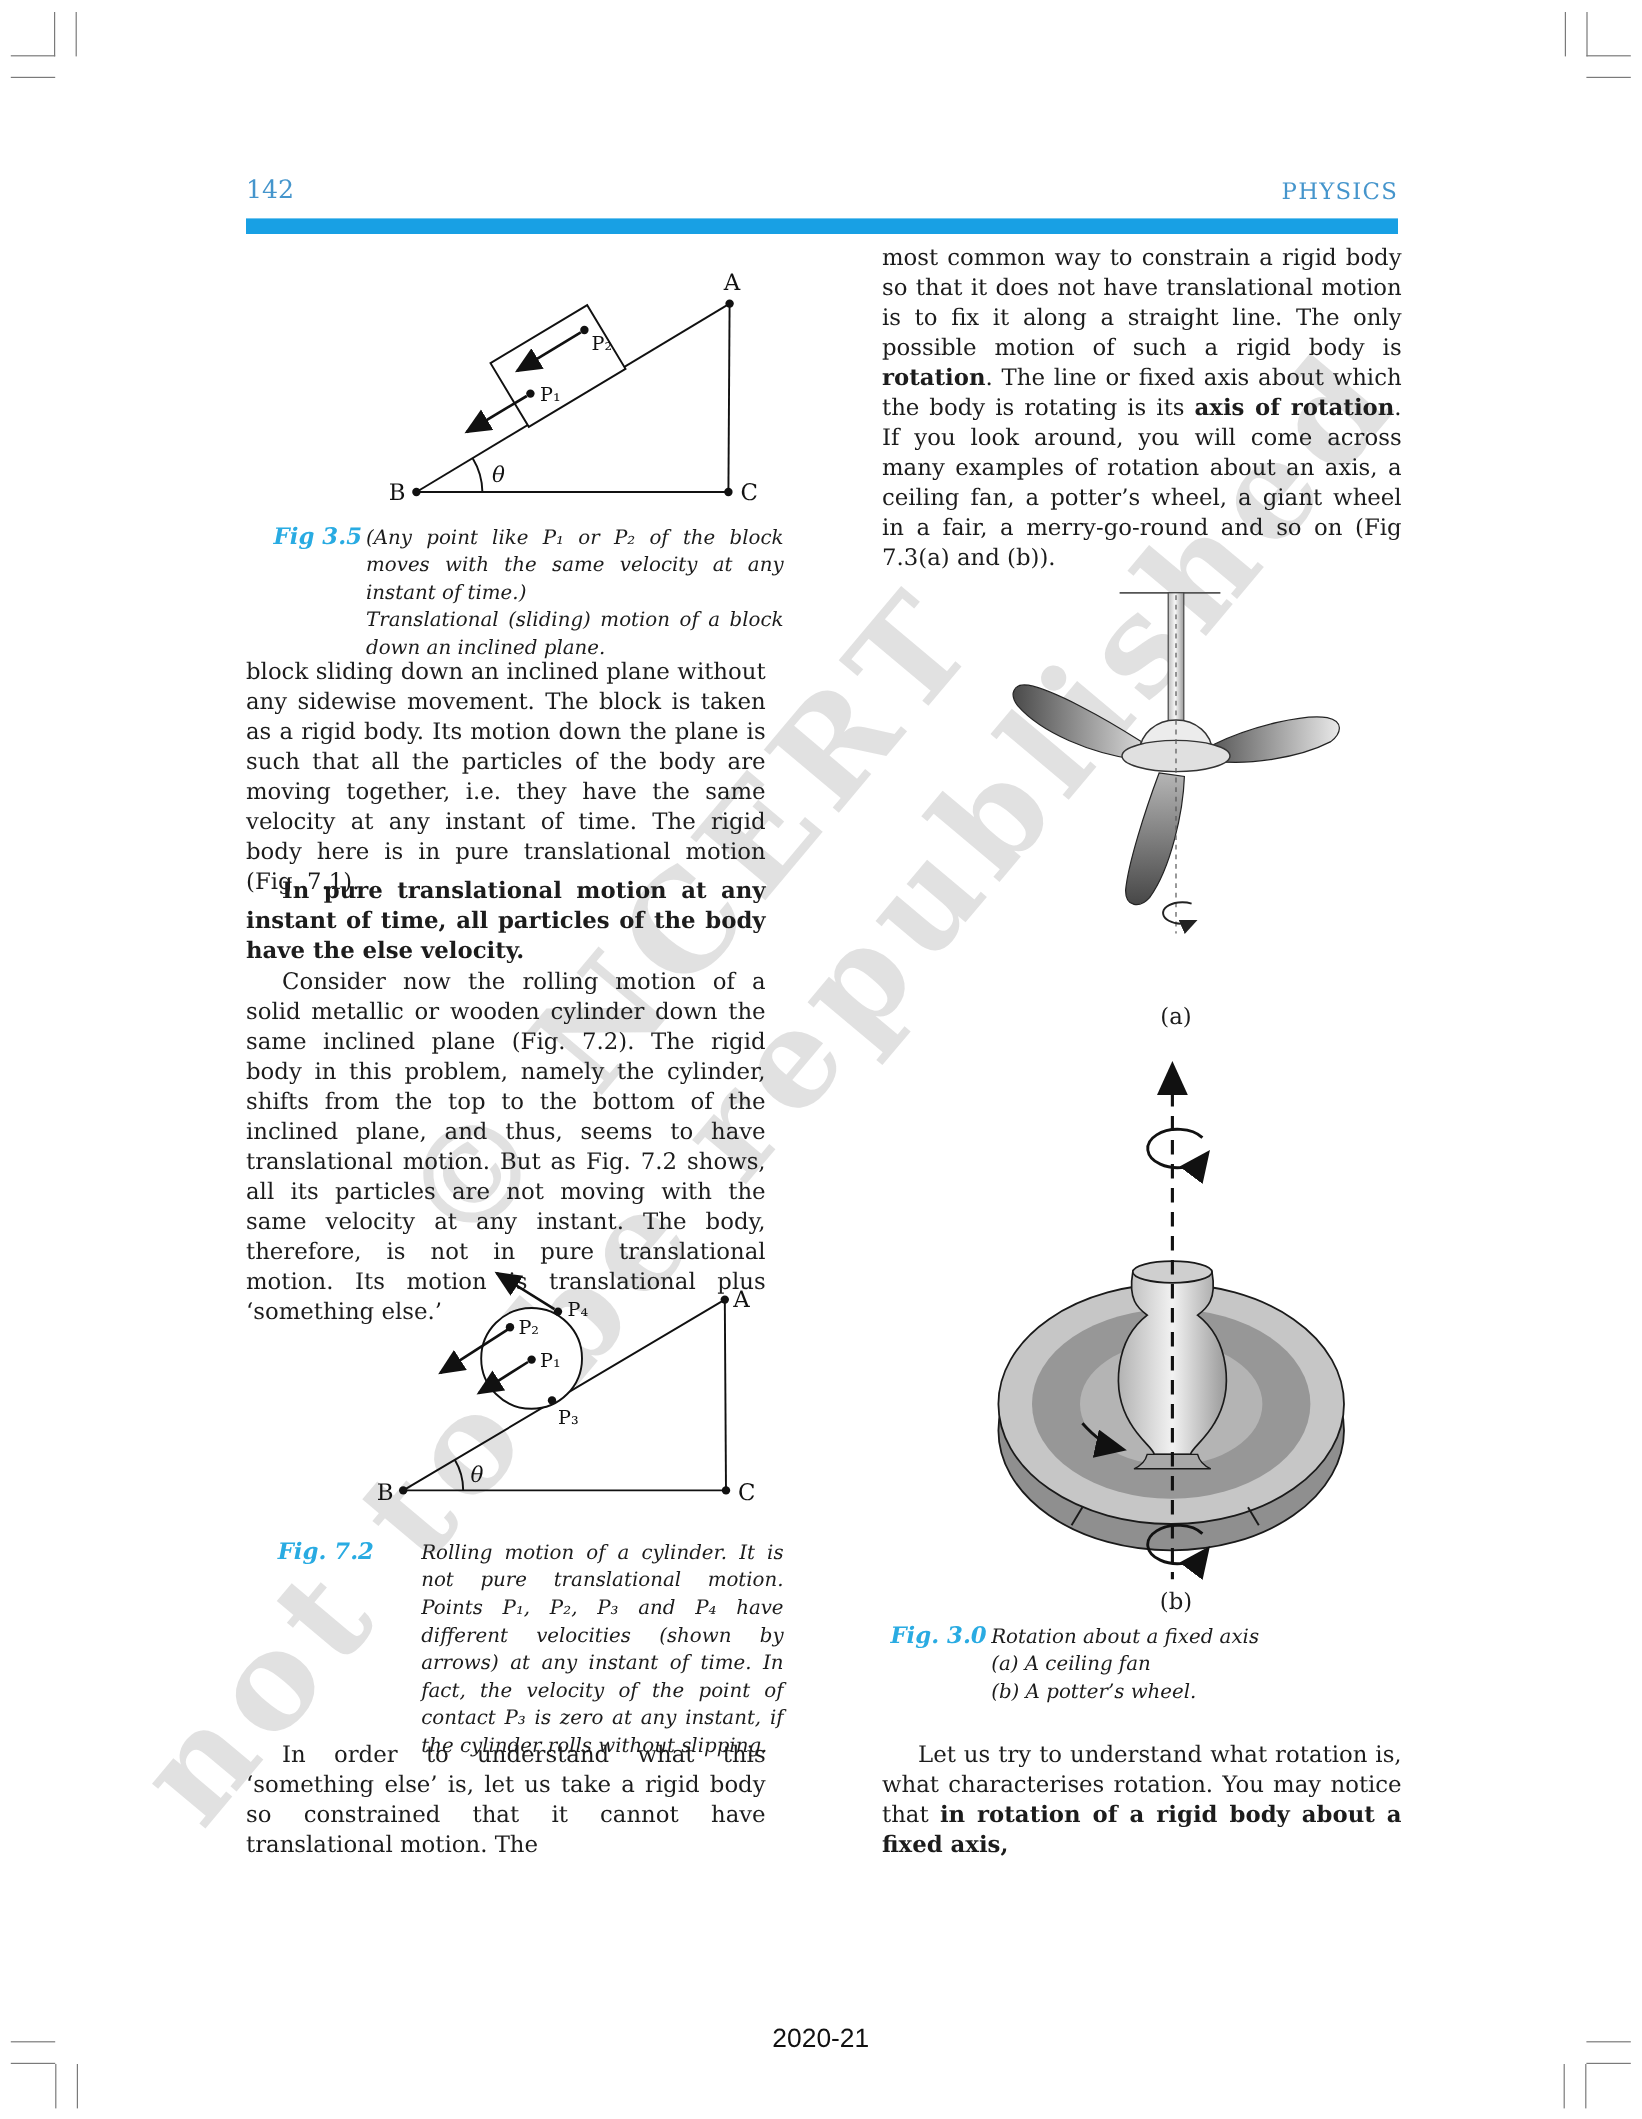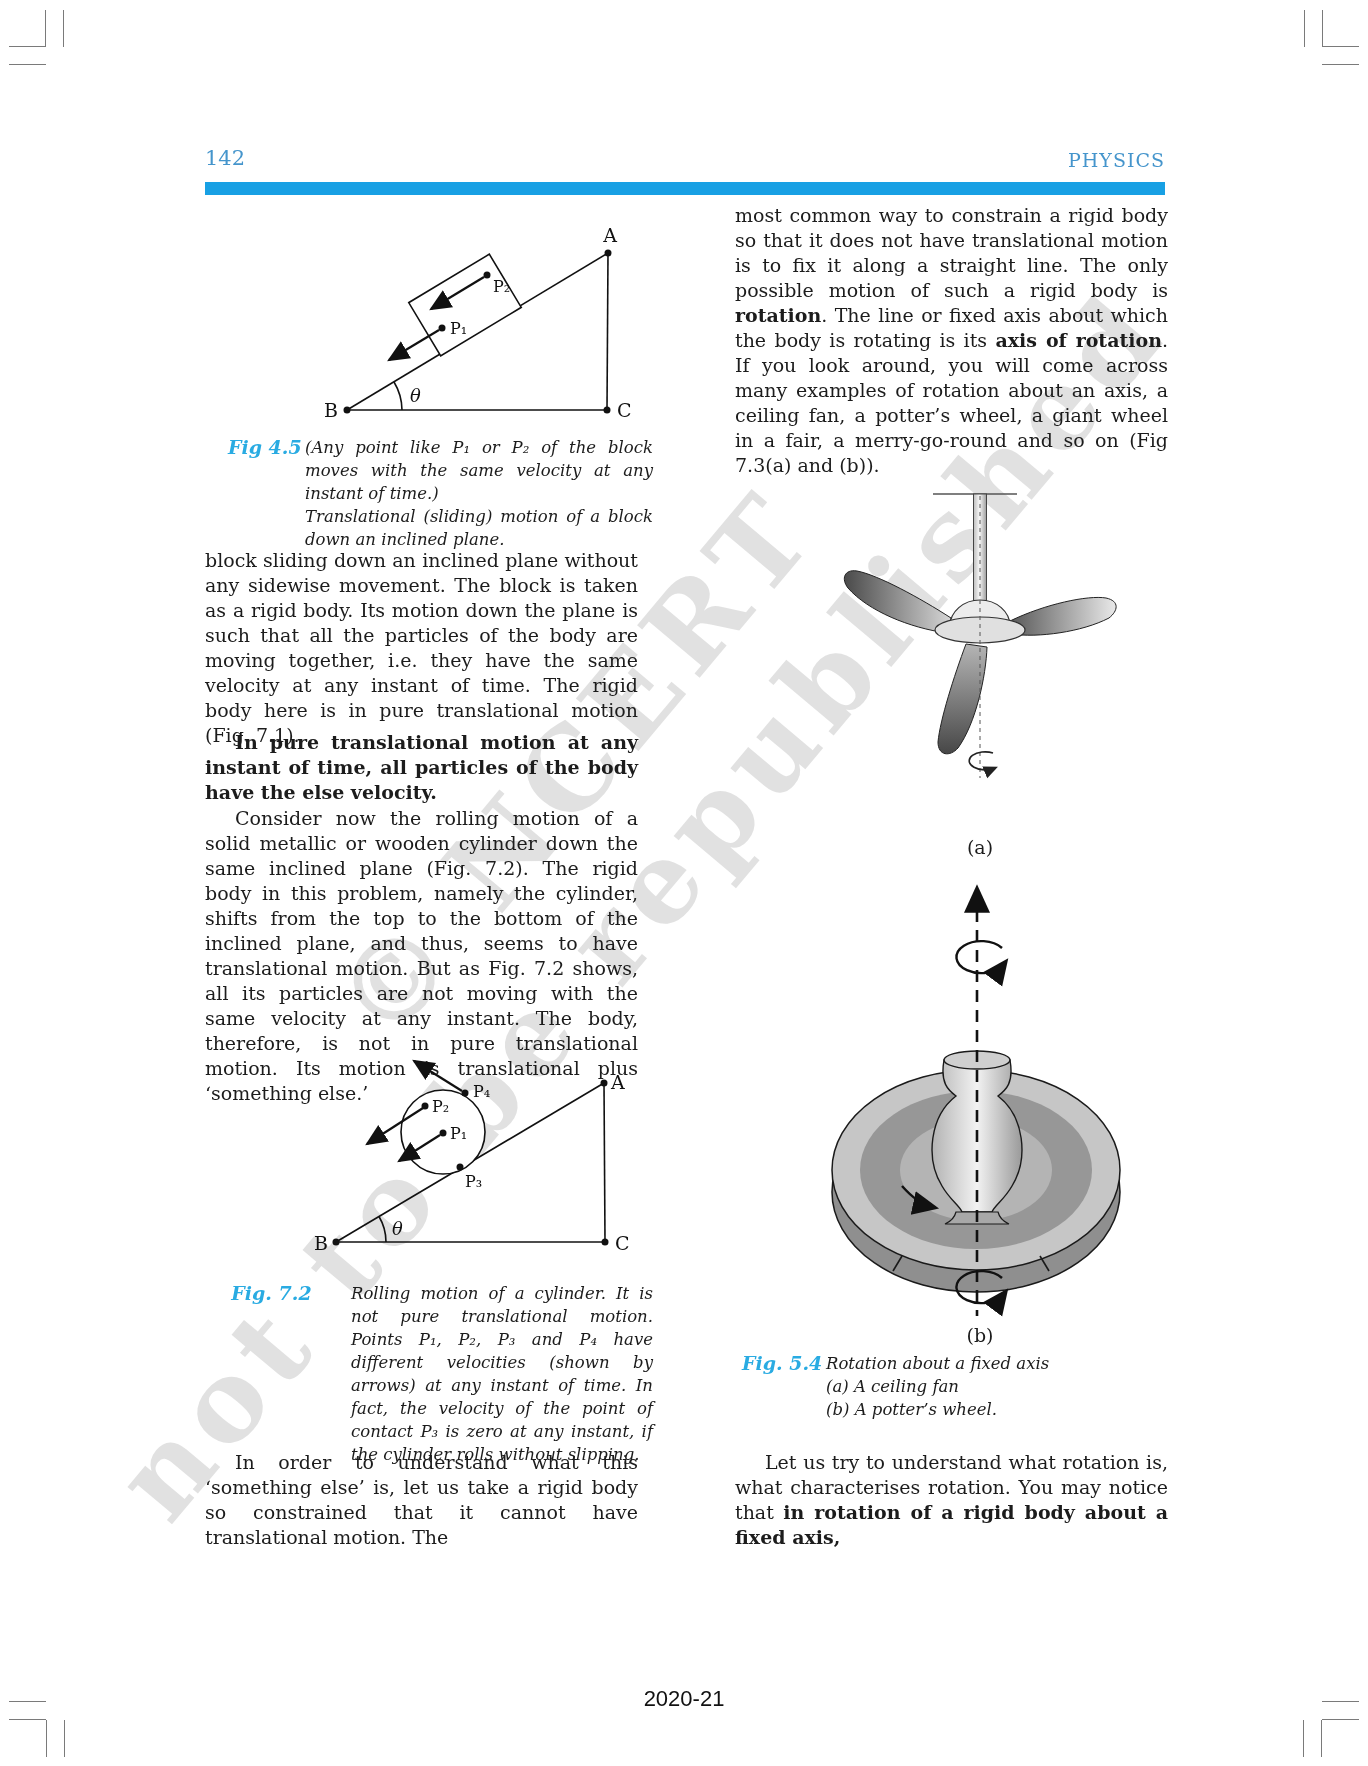--- a/index.html
+++ b/index.html
@@ -90,21 +90,21 @@
   <circle cx="162" cy="128" r="3.5" fill="#111"></circle>
   <text x="330" y="42" font-size="19" text-anchor="middle">A</text>
   <text x="58" y="217" font-size="19" text-anchor="end">B</text>
   <text x="337" y="217" font-size="19">C</text>
   <text x="130" y="202" font-size="18" font-style="italic">θ</text>
   <text x="213" y="92" font-size="16">P₂</text>
   <text x="170" y="134" font-size="16">P₁</text>
 </svg>
 
 <div class="content abs caption" style="left:228px;top:436px;width:425px;">
-  <div class="cap-tag" style="width:77px;">Fig 4.5</div>
+  <div class="cap-tag" style="width:77px;">Fig 3.5</div>
   <div style="width:348px;">
     <div class="cap-text">(Any point like P₁ or P₂ of the block moves with the same velocity at any instant of time.)</div>
     <div class="cap-text">Translational (sliding) motion of a block down an inclined plane.</div>
   </div>
 </div>
 
 <div class="content abs col leftcol" style="top:548px;">block sliding down an inclined plane without any sidewise movement.  The block is taken as a rigid body.  Its motion down the plane is such that all the particles of the body are moving together, i.e. they have the same velocity at any instant of time.  The rigid body here is in pure translational motion (Fig. 7.1).</div>
 <div class="content abs col leftcol boldpara indent" style="top:730px;">In pure translational motion at any instant of time, all particles of the body have the else velocity.</div>
 <div class="content abs col leftcol indent" style="top:806px;">Consider now the rolling motion of a solid metallic or wooden cylinder down the same inclined plane (Fig. 7.2). The rigid body in this problem, namely the cylinder, shifts from the top to the bottom of the inclined plane, and thus, seems to have translational motion.  But as Fig. 7.2 shows, all its particles are not moving with the same velocity at any instant. The body, therefore, is not in pure translational motion. Its motion is translational plus ‘something else.’</div>
 
@@ -214,21 +214,21 @@
 
   <line x1="187" y1="22" x2="187" y2="448" stroke="#111" stroke-width="2.6" stroke-dasharray="12 8"></line>
   <line x1="187" y1="38" x2="187" y2="24" stroke="#111" stroke-width="2.6" marker-end="url(#ah4)"></line>
   <path d="M 212 80 A 25 16 0 1 0 214 96" fill="none" stroke="#111" stroke-width="2.4" marker-end="url(#ah4)"></path>
   <path d="M 212 410 A 25 16 0 1 0 214 426" fill="none" stroke="#111" stroke-width="2.4" marker-end="url(#ah4)"></path>
   <path d="M 112 318 Q 128 336 142 339" fill="none" stroke="#111" stroke-width="2.4" marker-end="url(#ah4)"></path>
 </svg>
 <div class="content abs fig-sublabel" style="left:790px;top:1324px;width:380px;">(b)</div>
 
 <div class="content abs caption" style="left:742px;top:1352px;width:425px;">
-  <div class="cap-tag" style="width:84px;">Fig. 5.4</div>
+  <div class="cap-tag" style="width:84px;">Fig. 3.0</div>
   <div>
     <div class="fig73-line">Rotation about a fixed axis</div>
     <div class="fig73-line">(a) A ceiling fan</div>
     <div class="fig73-line">(b) A potter’s wheel.</div>
   </div>
 </div>
 
 <div class="content abs col rightcol indent" style="top:1450px;">
   <span>Let us try to understand what rotation is, what characterises rotation.  You may notice that </span><b>in rotation of a rigid body about a fixed axis,</b>
 </div>

